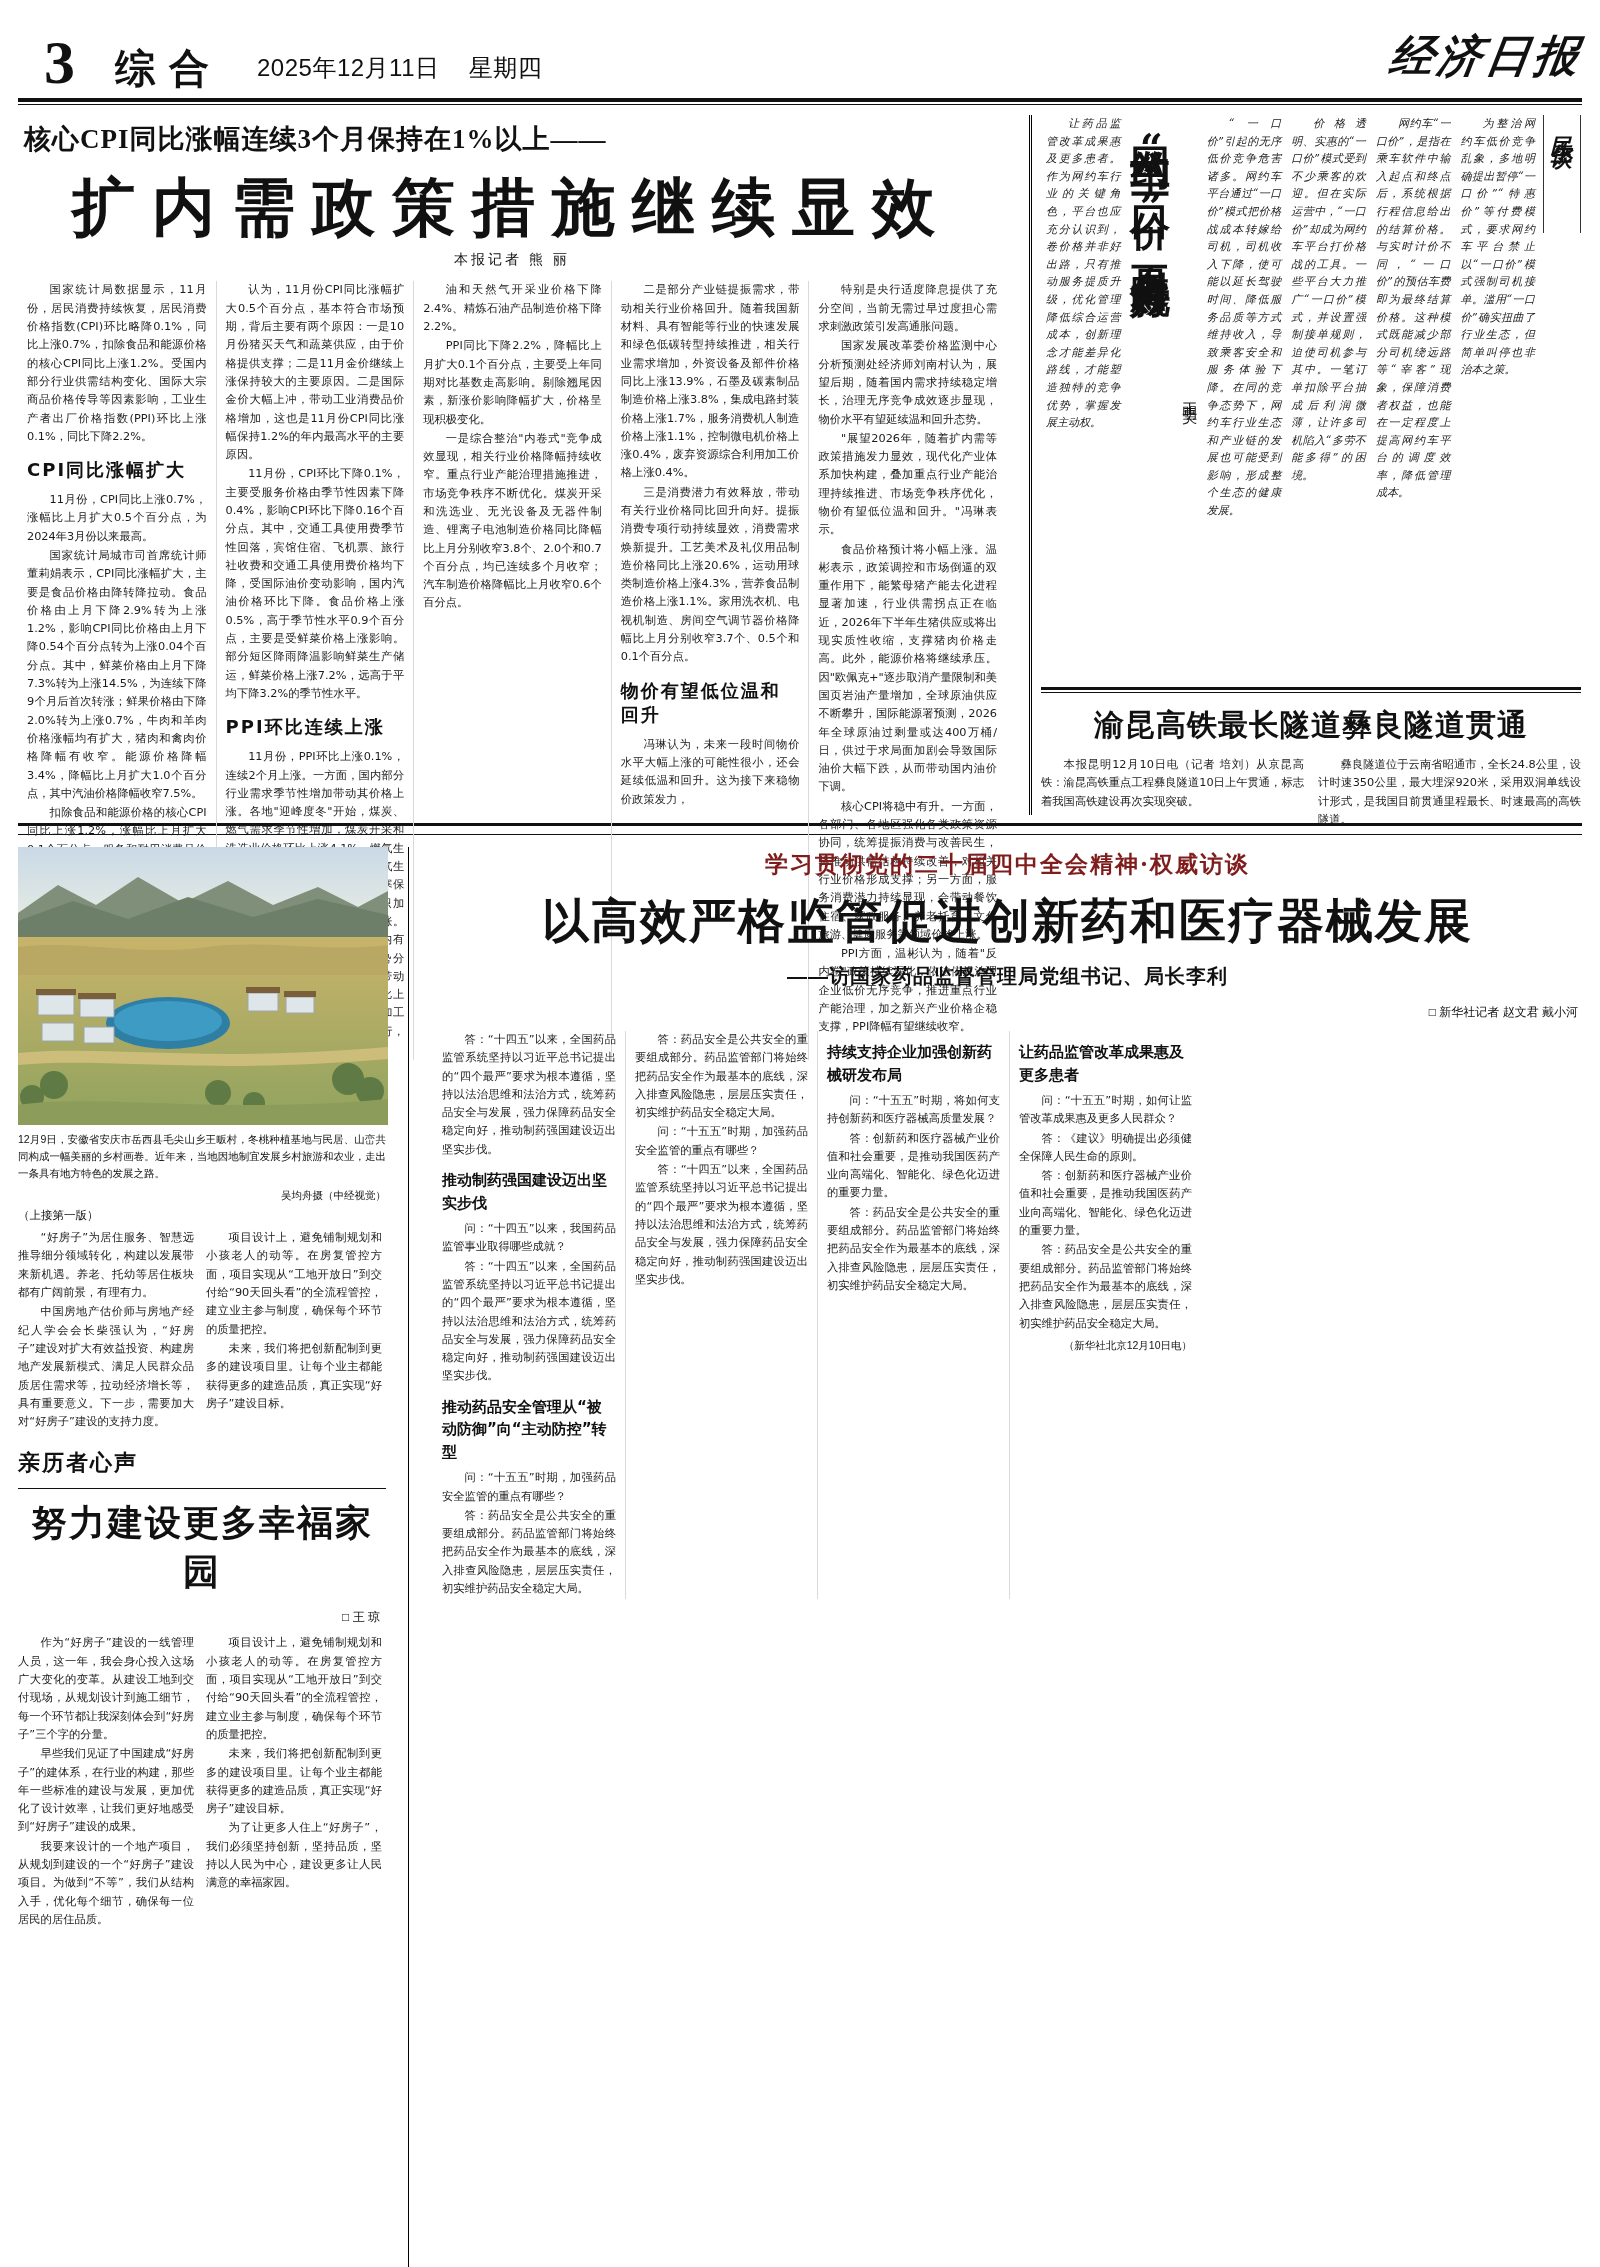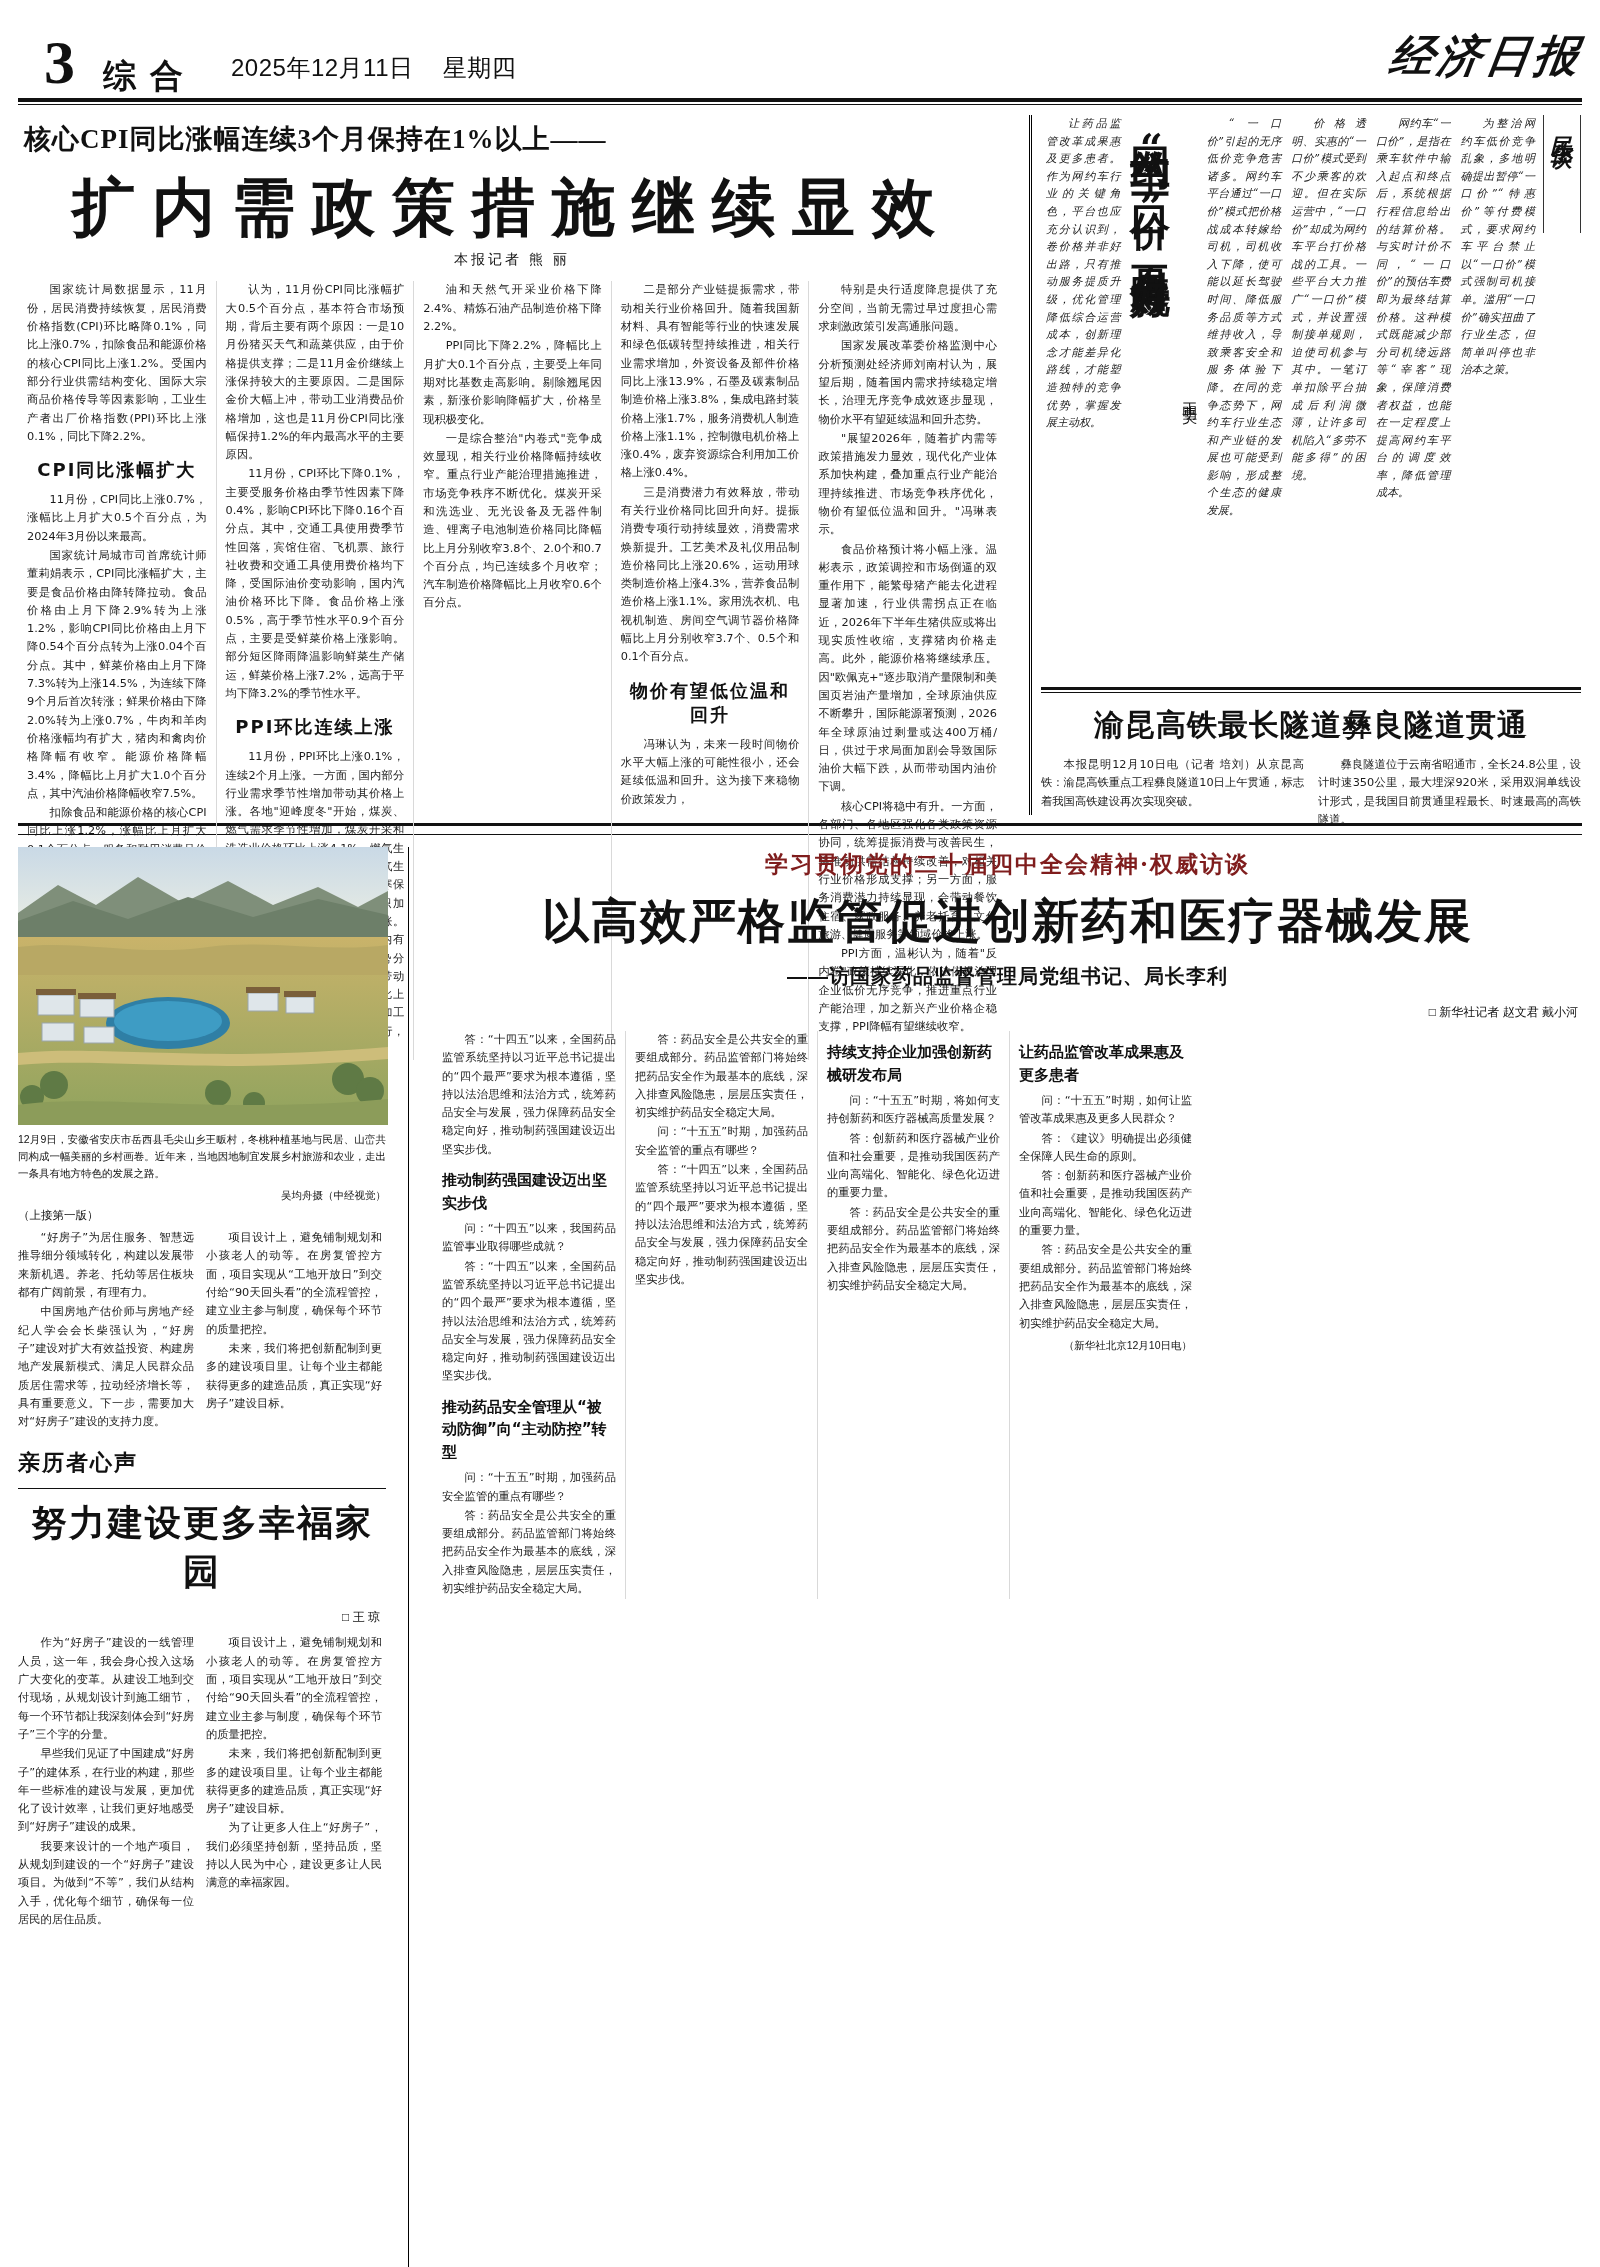--- a/index.html
+++ b/index.html
@@ -16,22 +16,22 @@
   .masthead{
     position:relative;height:92px;margin:0 18px;
     display:flex;align-items:flex-end;
   }
   .pagenum{
     font-family:"Liberation Serif","DejaVu Serif",serif;
     font-weight:bold;font-size:62px;line-height:.95;
     margin-left:26px;
   }
   .section-name{
-    font-family:Liberation Sans, sans-serif;font-weight:bold;
-    font-size:33px;letter-spacing:14px;margin-left:28px;line-height:1;
+    font-family:Liberation Mono, monospace;font-weight:bold;
+    font-size:40px;letter-spacing:14px;margin-left:40px;line-height:1;
   }
   .dateline{
     font-size:24px;margin-left:34px;margin-bottom:8px;letter-spacing:.5px;
   }
   .dateline .wd{margin-left:22px;}
   .brand{
     margin-left:auto;margin-bottom:6px;
     font-family:"DejaVu Serif",serif;
     font-weight:bold;font-style:italic;
     font-size:44px;letter-spacing:4px;
@@ -70,21 +70,21 @@
     margin:14px 0 6px 0;line-height:1.15;white-space:nowrap;
   }
   .byline{
     text-align:center;font-size:14px;margin:8px 0 12px 0;letter-spacing:3px;
   }
 
   .cols-5{display:flex;gap:0;}
   .col{padding:0 9px;box-sizing:border-box;}
   .col + .col{border-left:1px solid #d9d9d9;}
   .sub-head{
-    text-align:center;font-size:18px;font-weight:bold;
+    font-size:18px;font-weight:bold;
     letter-spacing:2px;margin:12px 0 9px 0;
     font-family:"DejaVu Sans",sans-serif;
   }
 
   
   .opinion{position:relative;height:560px;display:flex;}
   .op-col{width:88px;padding:0 5px;box-sizing:border-box;}
   .op-col .body-text{font-size:11px;line-height:1.6;}
   .vhead{
     writing-mode:vertical-rl;text-orientation:upright;

